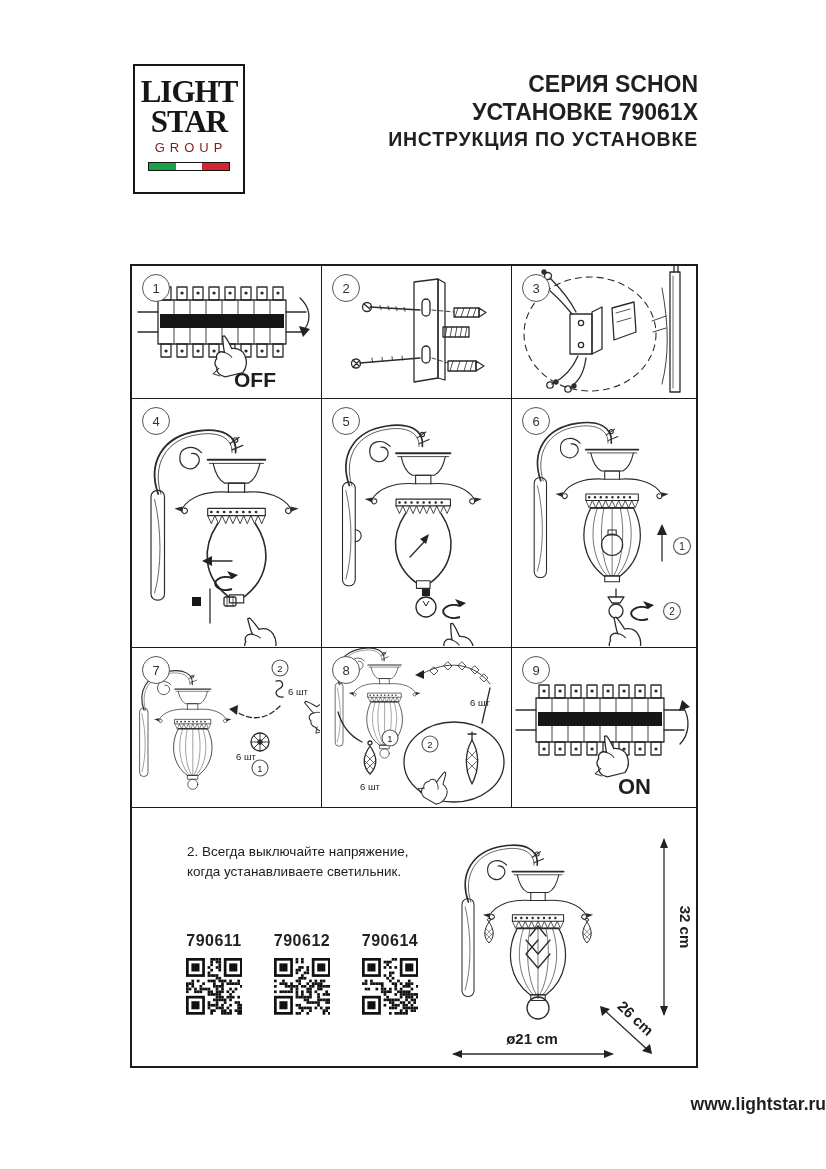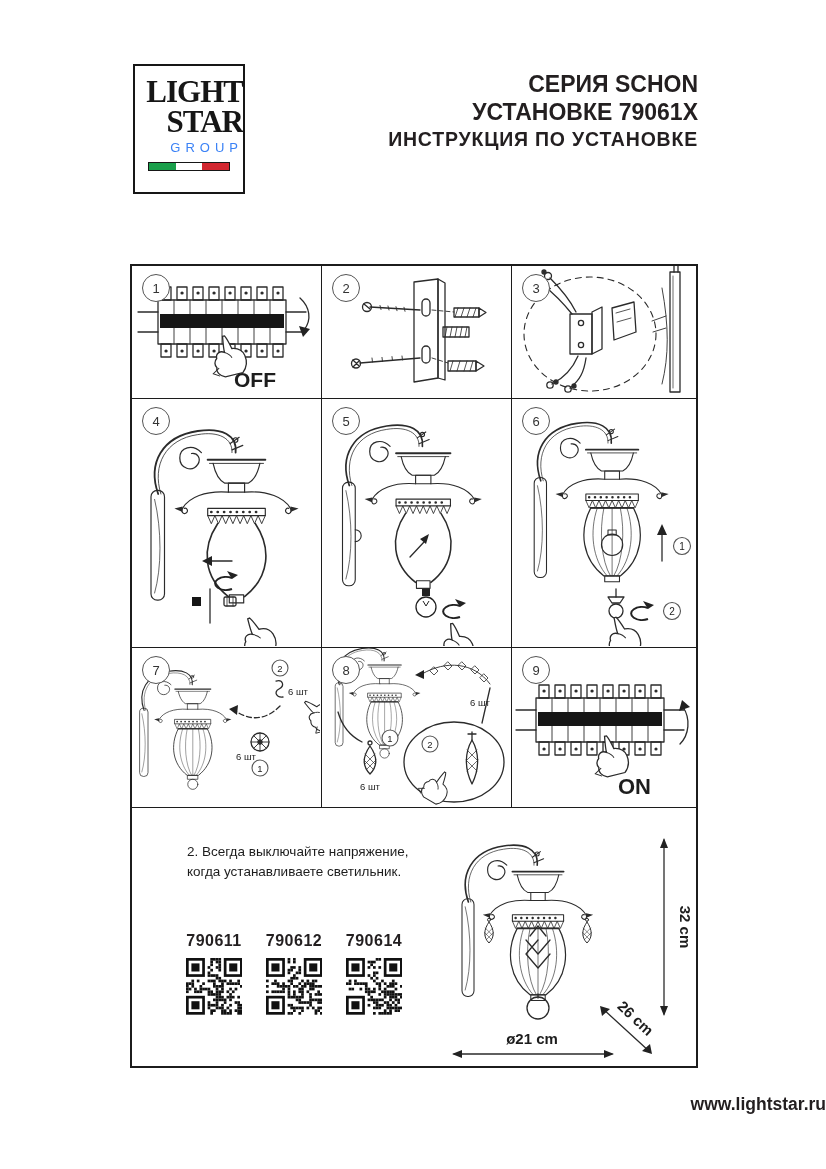--- a/index.html
+++ b/index.html
@@ -1,24 +1,24 @@
 <!DOCTYPE html>
 <html><head>
 <meta charset="utf-8">
 <style>
   html,body{margin:0;padding:0;background:#e8e8e8;}
   .page{position:relative;width:826px;height:1169px;background:#ffffff;margin:0 auto;
         font-family:"Liberation Sans",sans-serif;color:#231f20;overflow:hidden;}
   
   .logo-box{position:absolute;left:133px;top:64px;width:112px;height:130px;border:2px solid #161616;
-            box-sizing:border-box;text-align:right;}
+            box-sizing:border-box;text-align:center;}
   .logo-word{font-family:"Liberation Serif",serif;font-weight:700;font-size:31px;line-height:30px;
              letter-spacing:-1px;color:#161616;}
   .logo-word.first{margin-top:11px;}
-  .logo-group{font-size:13px;letter-spacing:5px;margin-top:3px;margin-left:4px;color:#3b82f6;}
+  .logo-group{font-size:13px;letter-spacing:5px;margin-top:3px;margin-left:4px;color:#7f1d1d;}
   .logo-flag{width:82px;height:9px;border:1.5px solid #161616;box-sizing:border-box;display:flex;
              margin:7px auto 0 auto;}
   .logo-flag span{flex:1;}
   .hdr-right{position:absolute;right:128px;top:70px;text-align:right;}
   .hdr-series{font-size:23px;font-weight:700;line-height:28px;}
   .hdr-title{font-size:19.5px;font-weight:700;line-height:27px;letter-spacing:0.8px;}
   
   .grid{position:absolute;left:130px;top:264px;width:568px;height:804px;border:2px solid #1c1c1c;
         box-sizing:border-box;display:grid;grid-template-columns:190px 190px 186px;
         grid-template-rows:133px 249px 160px 258px;}
@@ -26,21 +26,21 @@
   .cell.last-col{border-right:none;}
   .cell.bottom{grid-column:1/4;border-right:none;border-bottom:none;}
   .badge{position:absolute;left:10px;top:8px;width:26px;height:26px;border:1.4px solid #555;
          border-radius:50%;display:flex;align-items:center;justify-content:center;
          font-size:13px;color:#333;background:#fff;z-index:3;}
   .cell svg.art{position:absolute;left:0;top:0;}
   svg text{font-family:"Liberation Sans",sans-serif;fill:#1d1d1d;}
   .lineart{stroke:#2b2b2b;fill:none;stroke-width:1.3;stroke-linecap:round;stroke-linejoin:round;}
   
   .notes{position:absolute;left:55px;top:34px;width:280px;font-size:13.5px;line-height:20px;color:#1d1d1d;}
-  .art-row{position:absolute;left:50px;top:124px;display:flex;gap:16px;}
+  .art-row{position:absolute;left:50px;top:124px;display:flex;gap:24px;}
   .art-col{width:64px;text-align:center;}
   .art-num{font-size:16px;font-weight:700;letter-spacing:0.5px;}
   .qr{margin-top:8px;display:flex;justify-content:center;}
   .dim-svg{position:absolute;right:4px;top:2px;}
   
   .footer{position:absolute;left:0;top:1094px;width:100%;text-align:right;font-size:17.5px;font-weight:700;}
 </style>
 </head>
 <body>
 

